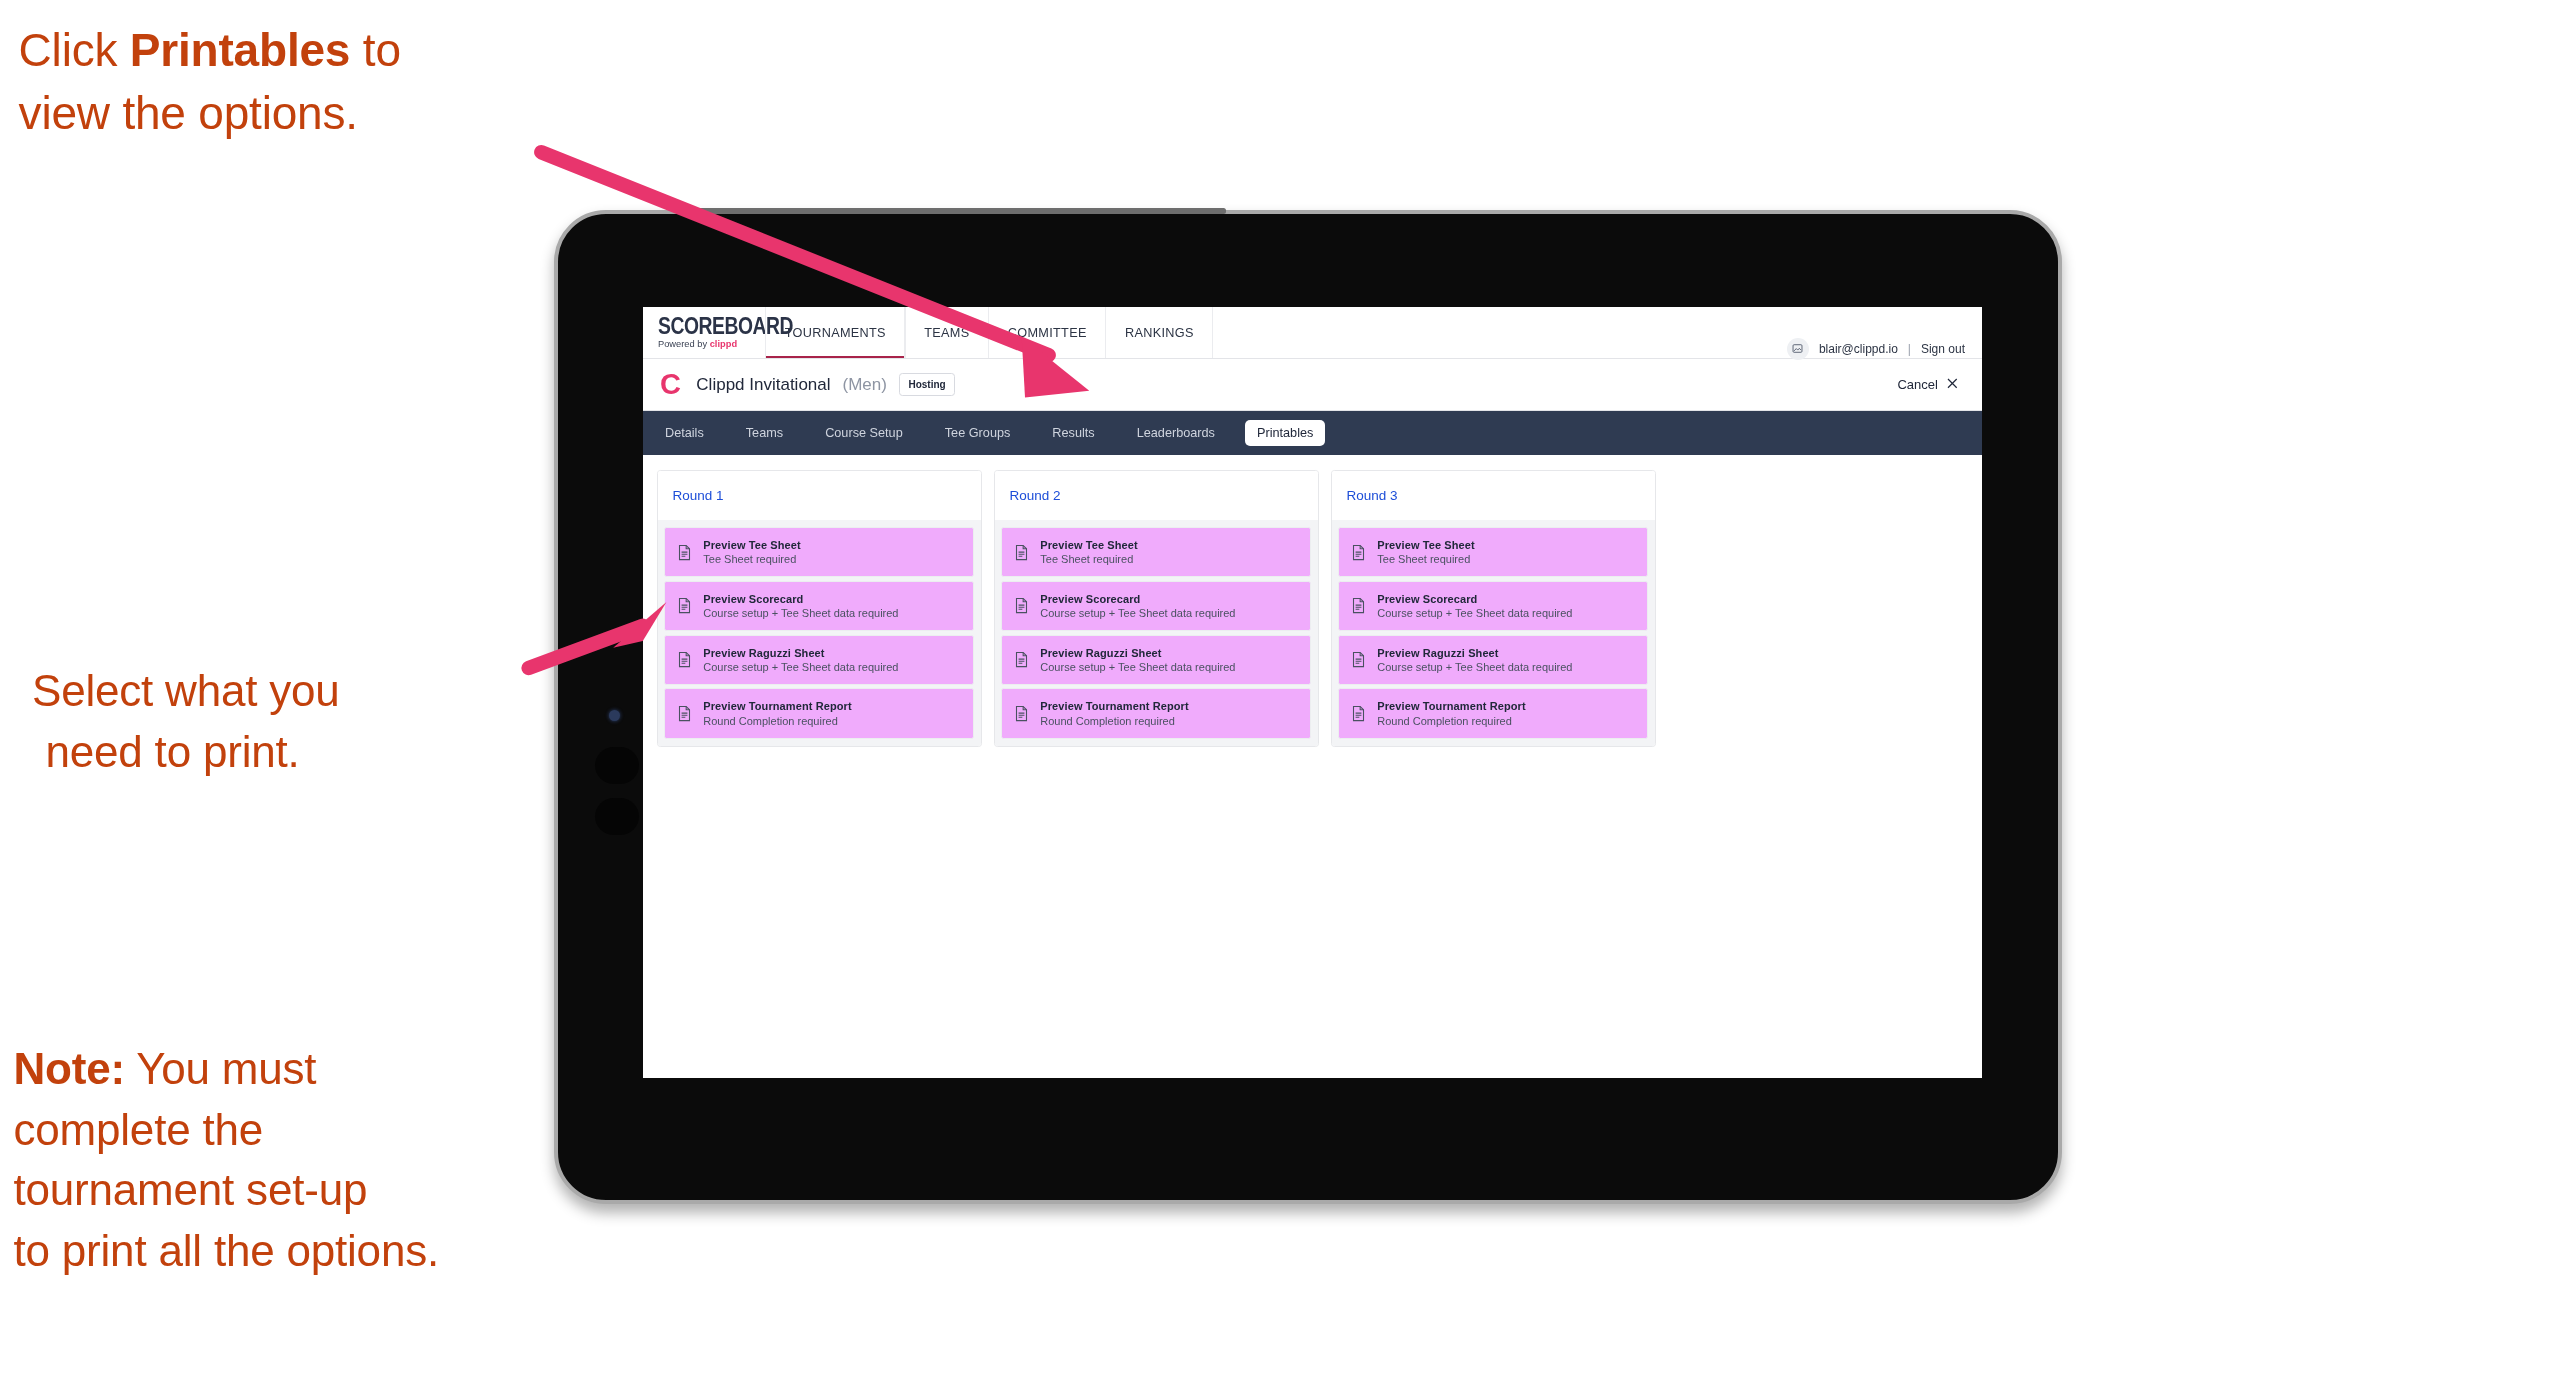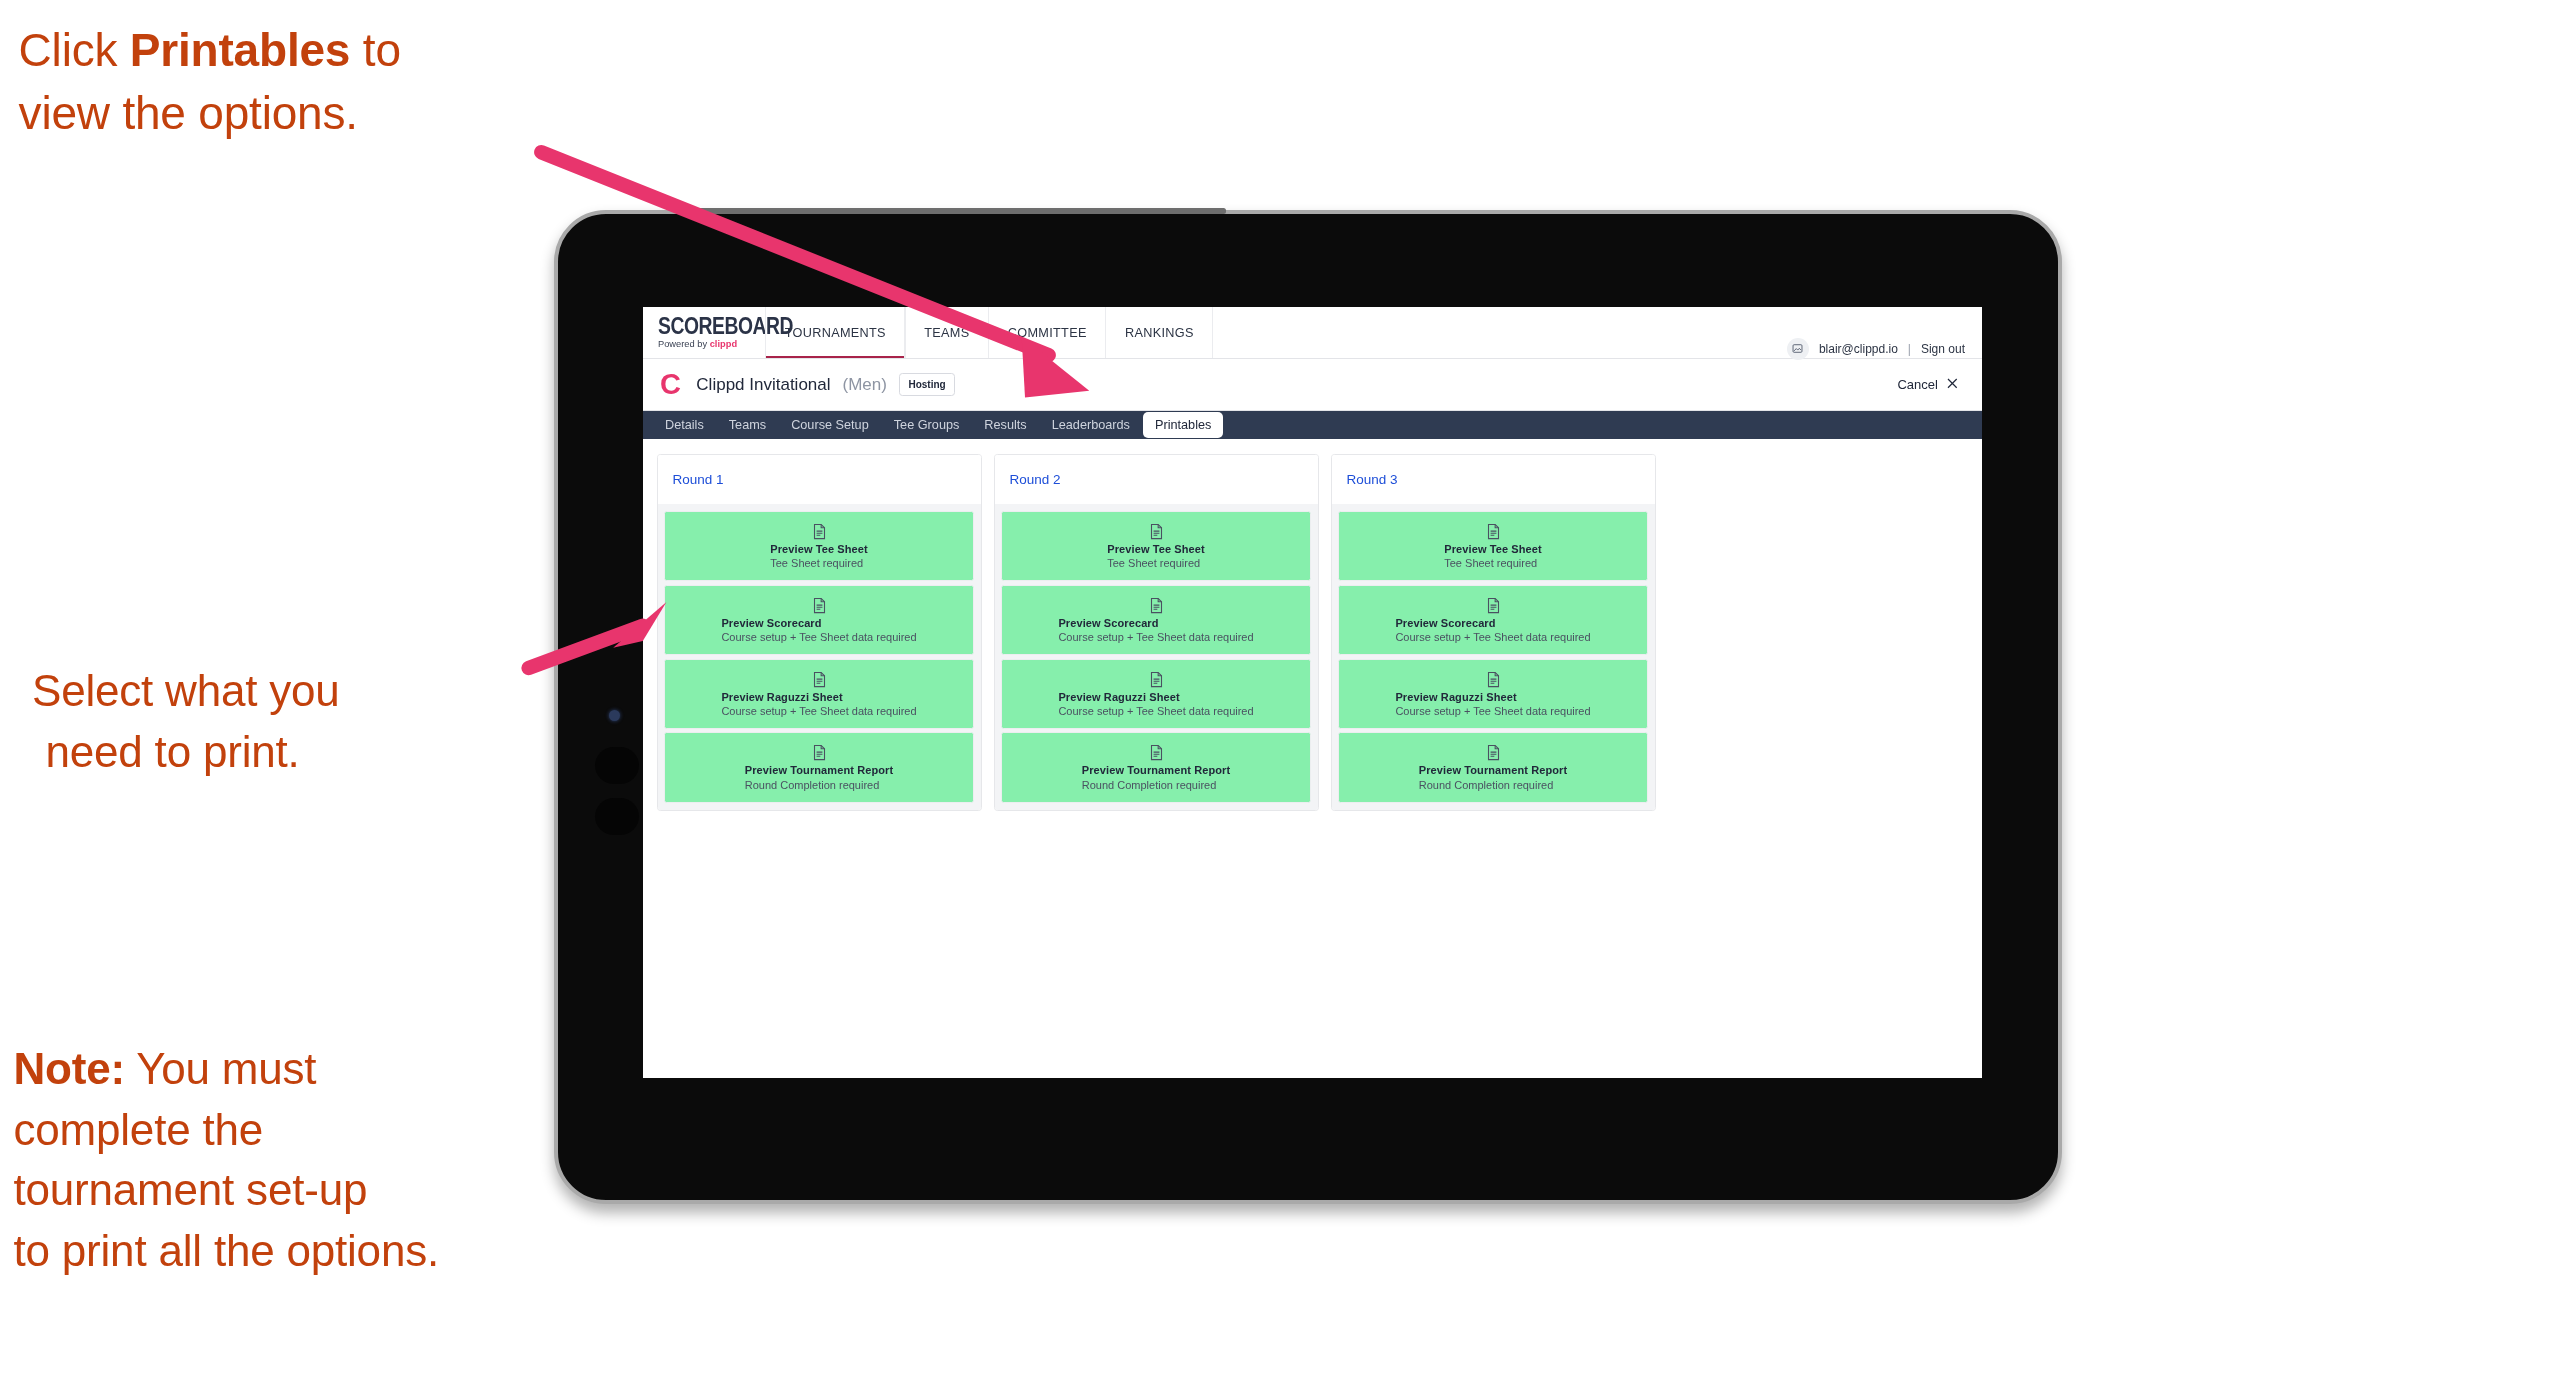--- a/index.html
+++ b/index.html
@@ -153,24 +153,24 @@
     margin-left:auto;
     display:flex; align-items:center; gap:7.6px;
     font-size:13px; color:#21283a;
     cursor:pointer;
     padding-right:6.8px;
   }
 
   
   .tabstrip {
     background:#2f3b52;
-    height:28px;
+    height:44px;
     display:flex; align-items:center;
     padding:0 10px;
-    gap:1px;
+    gap:18px;
   }
   .tab {
     font-size:12.7px;
     color:#cfd4de;
     padding:6px 12px;
     border-radius:5px;
     cursor:pointer;
     white-space:nowrap;
   }
   .tab.active {
@@ -198,28 +198,27 @@
   .round-head {
     height:49px;
     display:flex; align-items:center;
     padding:0 15px;
     font-size:13.5px;
     color:#1d4ed8;
     background:#ffffff;
   }
   .round-list { background:#f3f4f6; padding:6.8px; }
   .print-item {
-    background:#86efac;
+    background:#f0abfc;
     border:0.8px solid #eceef0;
     border-radius:2.5px;
-    display:flex; align-items:center; gap:3px;
+    display:flex; align-items:center; gap:11px;
     padding:11px 12px;
     margin-bottom:3.4px;
     cursor:pointer;
-    flex-direction:column;
   }
   .print-item:last-child { margin-bottom:0; }
   .doc-icon { flex:none; color:#4a5161; display:flex; }
   .pi-text { display:flex; flex-direction:column; gap:2.5px; }
   .pi-title { font-size:11px; font-weight:700; color:#21283a; letter-spacing:0.1px; }
   .pi-sub   { font-size:11px; color:#4a5161; }
 </style>
 </head>
 <body>
 

